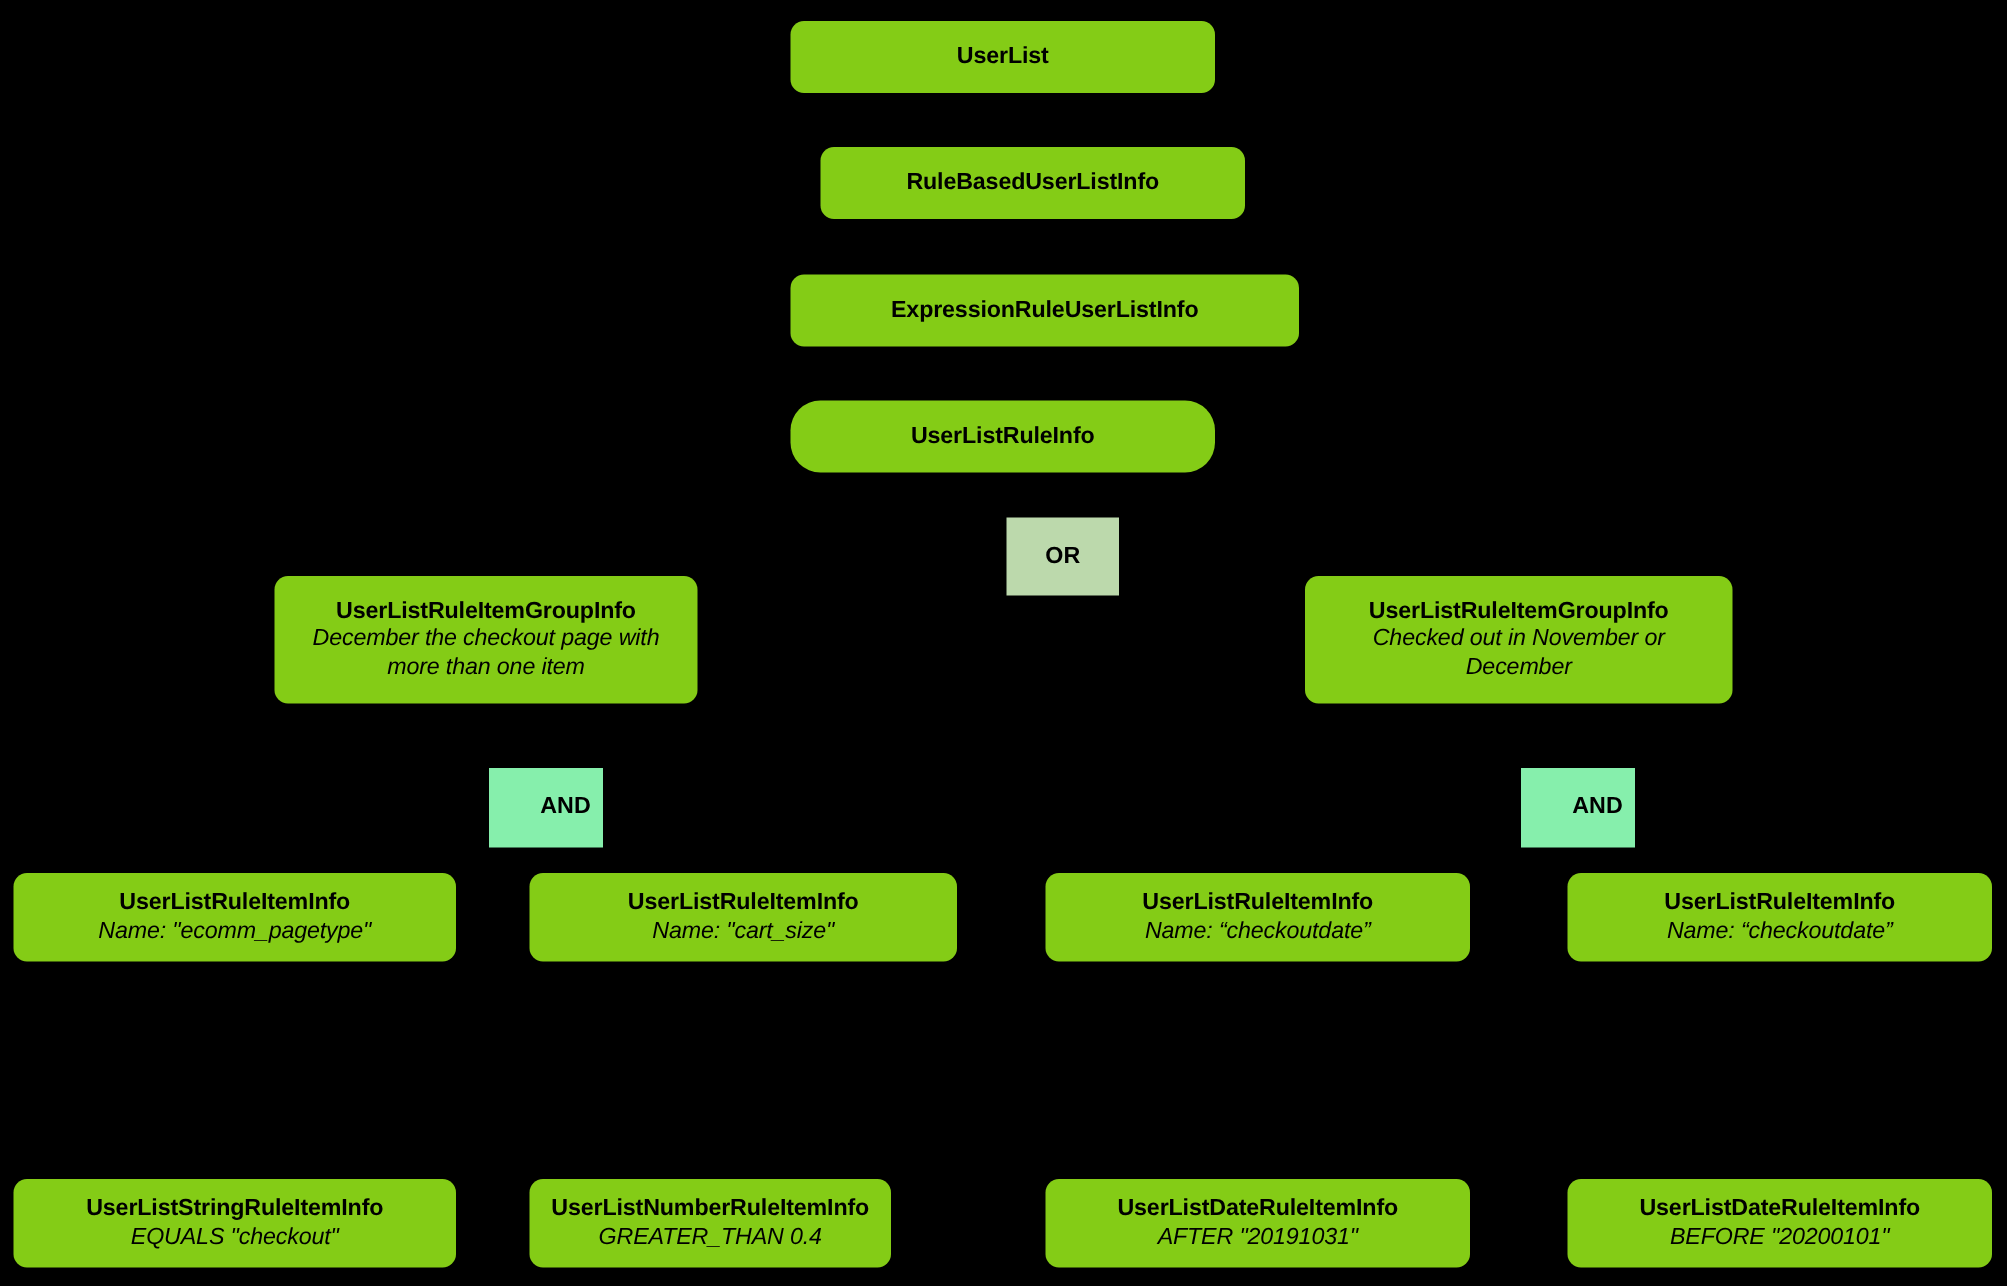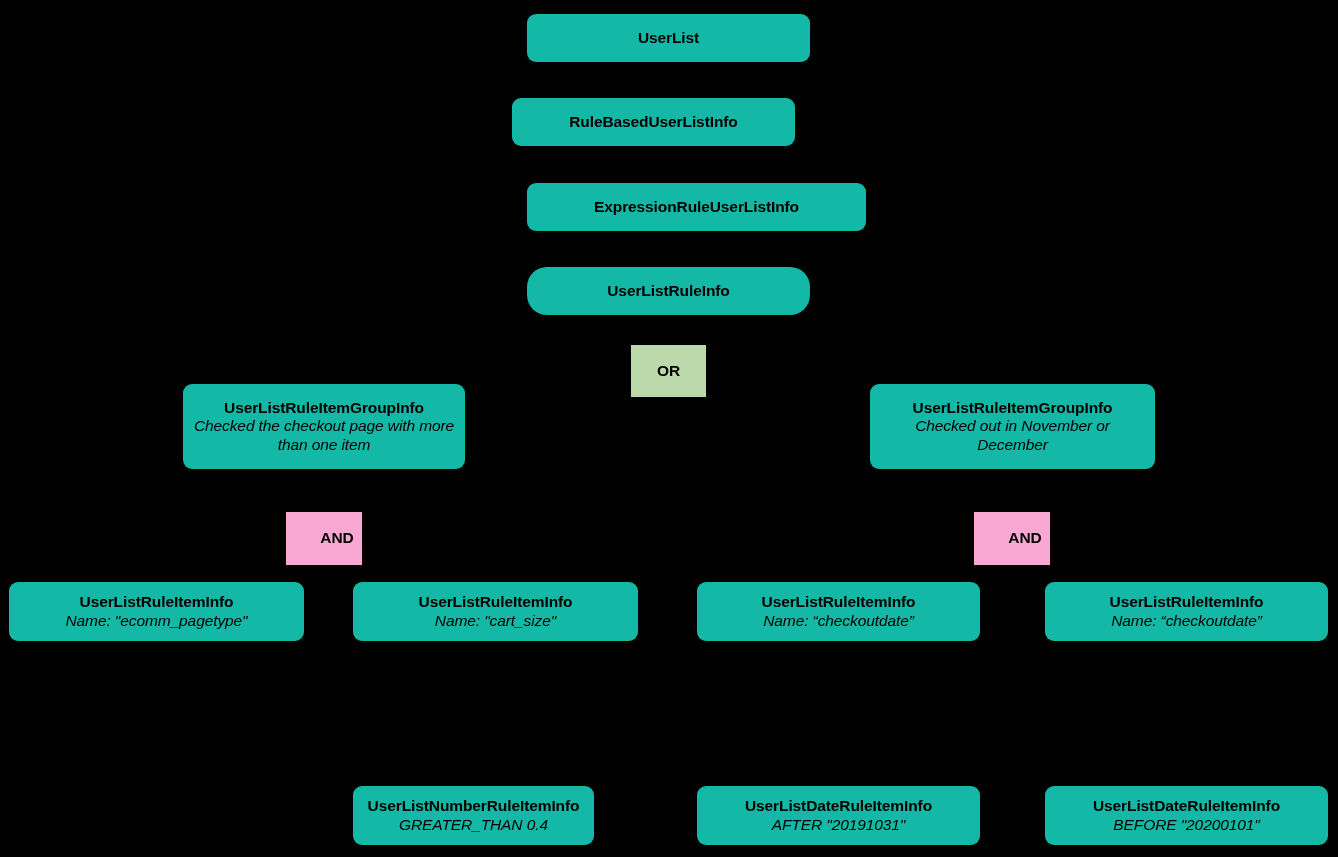--- a/index.html
+++ b/index.html
@@ -21,30 +21,31 @@
     box-sizing: border-box;
     display: flex;
     flex-direction: column;
     align-items: center;
     justify-content: center;
     text-align: center;
     color: #000000;
     line-height: 1.18;
   }
   .node.entity {
-    background: #14b8a6;
+    background: #84cc16;
     border-radius: 9px;
     padding: 4px 8px;
   }
   .node.op {
     border-radius: 0;
     padding: 2px 6px;
+    margin-left: 40px;
   }
   .node.op.or-op { background: #bcd9ac; }
-  .node.op.and-op { background: #f9a8d4; padding-left: 32px; }
+  .node.op.and-op { background: #86efac; padding-left: 32px; }
   .title {
     font-weight: bold;
     font-size: 15.5px;
     letter-spacing: -0.1px;
     white-space: nowrap;
   }
   .subtitle {
     font-style: italic;
     font-size: 15.5px;
     letter-spacing: -0.1px;
@@ -94,39 +95,39 @@
     <path class="edge-path" d="M151,641 L151,786"></path>
     <path class="edge-path" d="M495,641 L495,786"></path>
     <path class="edge-path" d="M838,641 L838,786"></path>
     <path class="edge-path" d="M1186,641 L1186,786"></path>
   </svg>
 
   <div class="node entity" style="left:527px; top:14px; width:283px; height:48px;">
     <div class="title">UserList</div>
   </div>
 
-  <div class="node entity" style="left:512px; top:98px; width:283px; height:48px;">
+  <div class="node entity" style="left:547px; top:98px; width:283px; height:48px;">
     <div class="title">RuleBasedUserListInfo</div>
   </div>
 
   <div class="node entity" style="left:527px; top:183px; width:339px; height:48px;">
     <div class="title">ExpressionRuleUserListInfo</div>
   </div>
 
   <div class="node entity" style="left:527px; top:267px; width:283px; height:48px;border-radius:20px;">
     <div class="title">UserListRuleInfo</div>
   </div>
 
   <div class="node op or-op" style="left:631px; top:345px; width:75px; height:52px;">
     <div class="op-label">OR</div>
   </div>
 
   <div class="node entity" style="left:183px; top:384px; width:282px; height:85px;">
     <div class="title">UserListRuleItemGroupInfo</div>
-    <div class="subtitle wrapsub">Checked the checkout page with more than one item</div>
+    <div class="subtitle wrapsub">December the checkout page with more than one item</div>
   </div>
 
   <div class="node entity" style="left:870px; top:384px; width:285px; height:85px;">
     <div class="title">UserListRuleItemGroupInfo</div>
     <div class="subtitle wrapsub">Checked out in November or December</div>
   </div>
 
   <div class="node op and-op" style="left:286px; top:512px; width:76px; height:53px;">
     <div class="op-label">AND</div>
   </div>
@@ -148,20 +149,24 @@
   <div class="node entity" style="left:697px; top:582px; width:283px; height:59px;">
     <div class="title">UserListRuleItemInfo</div>
     <div class="subtitle">Name: “checkoutdate”</div>
   </div>
 
   <div class="node entity" style="left:1045px; top:582px; width:283px; height:59px;">
     <div class="title">UserListRuleItemInfo</div>
     <div class="subtitle">Name: “checkoutdate”</div>
   </div>
 
+  <div class="node entity" style="left:9px; top:786px; width:295px; height:59px;">
+    <div class="title">UserListStringRuleItemInfo</div>
+    <div class="subtitle">EQUALS "checkout"</div>
+  </div>
 
   <div class="node entity" style="left:353px; top:786px; width:241px; height:59px;">
     <div class="title">UserListNumberRuleItemInfo</div>
     <div class="subtitle">GREATER_THAN 0.4</div>
   </div>
 
   <div class="node entity" style="left:697px; top:786px; width:283px; height:59px;">
     <div class="title">UserListDateRuleItemInfo</div>
     <div class="subtitle">AFTER "20191031"</div>
   </div>

